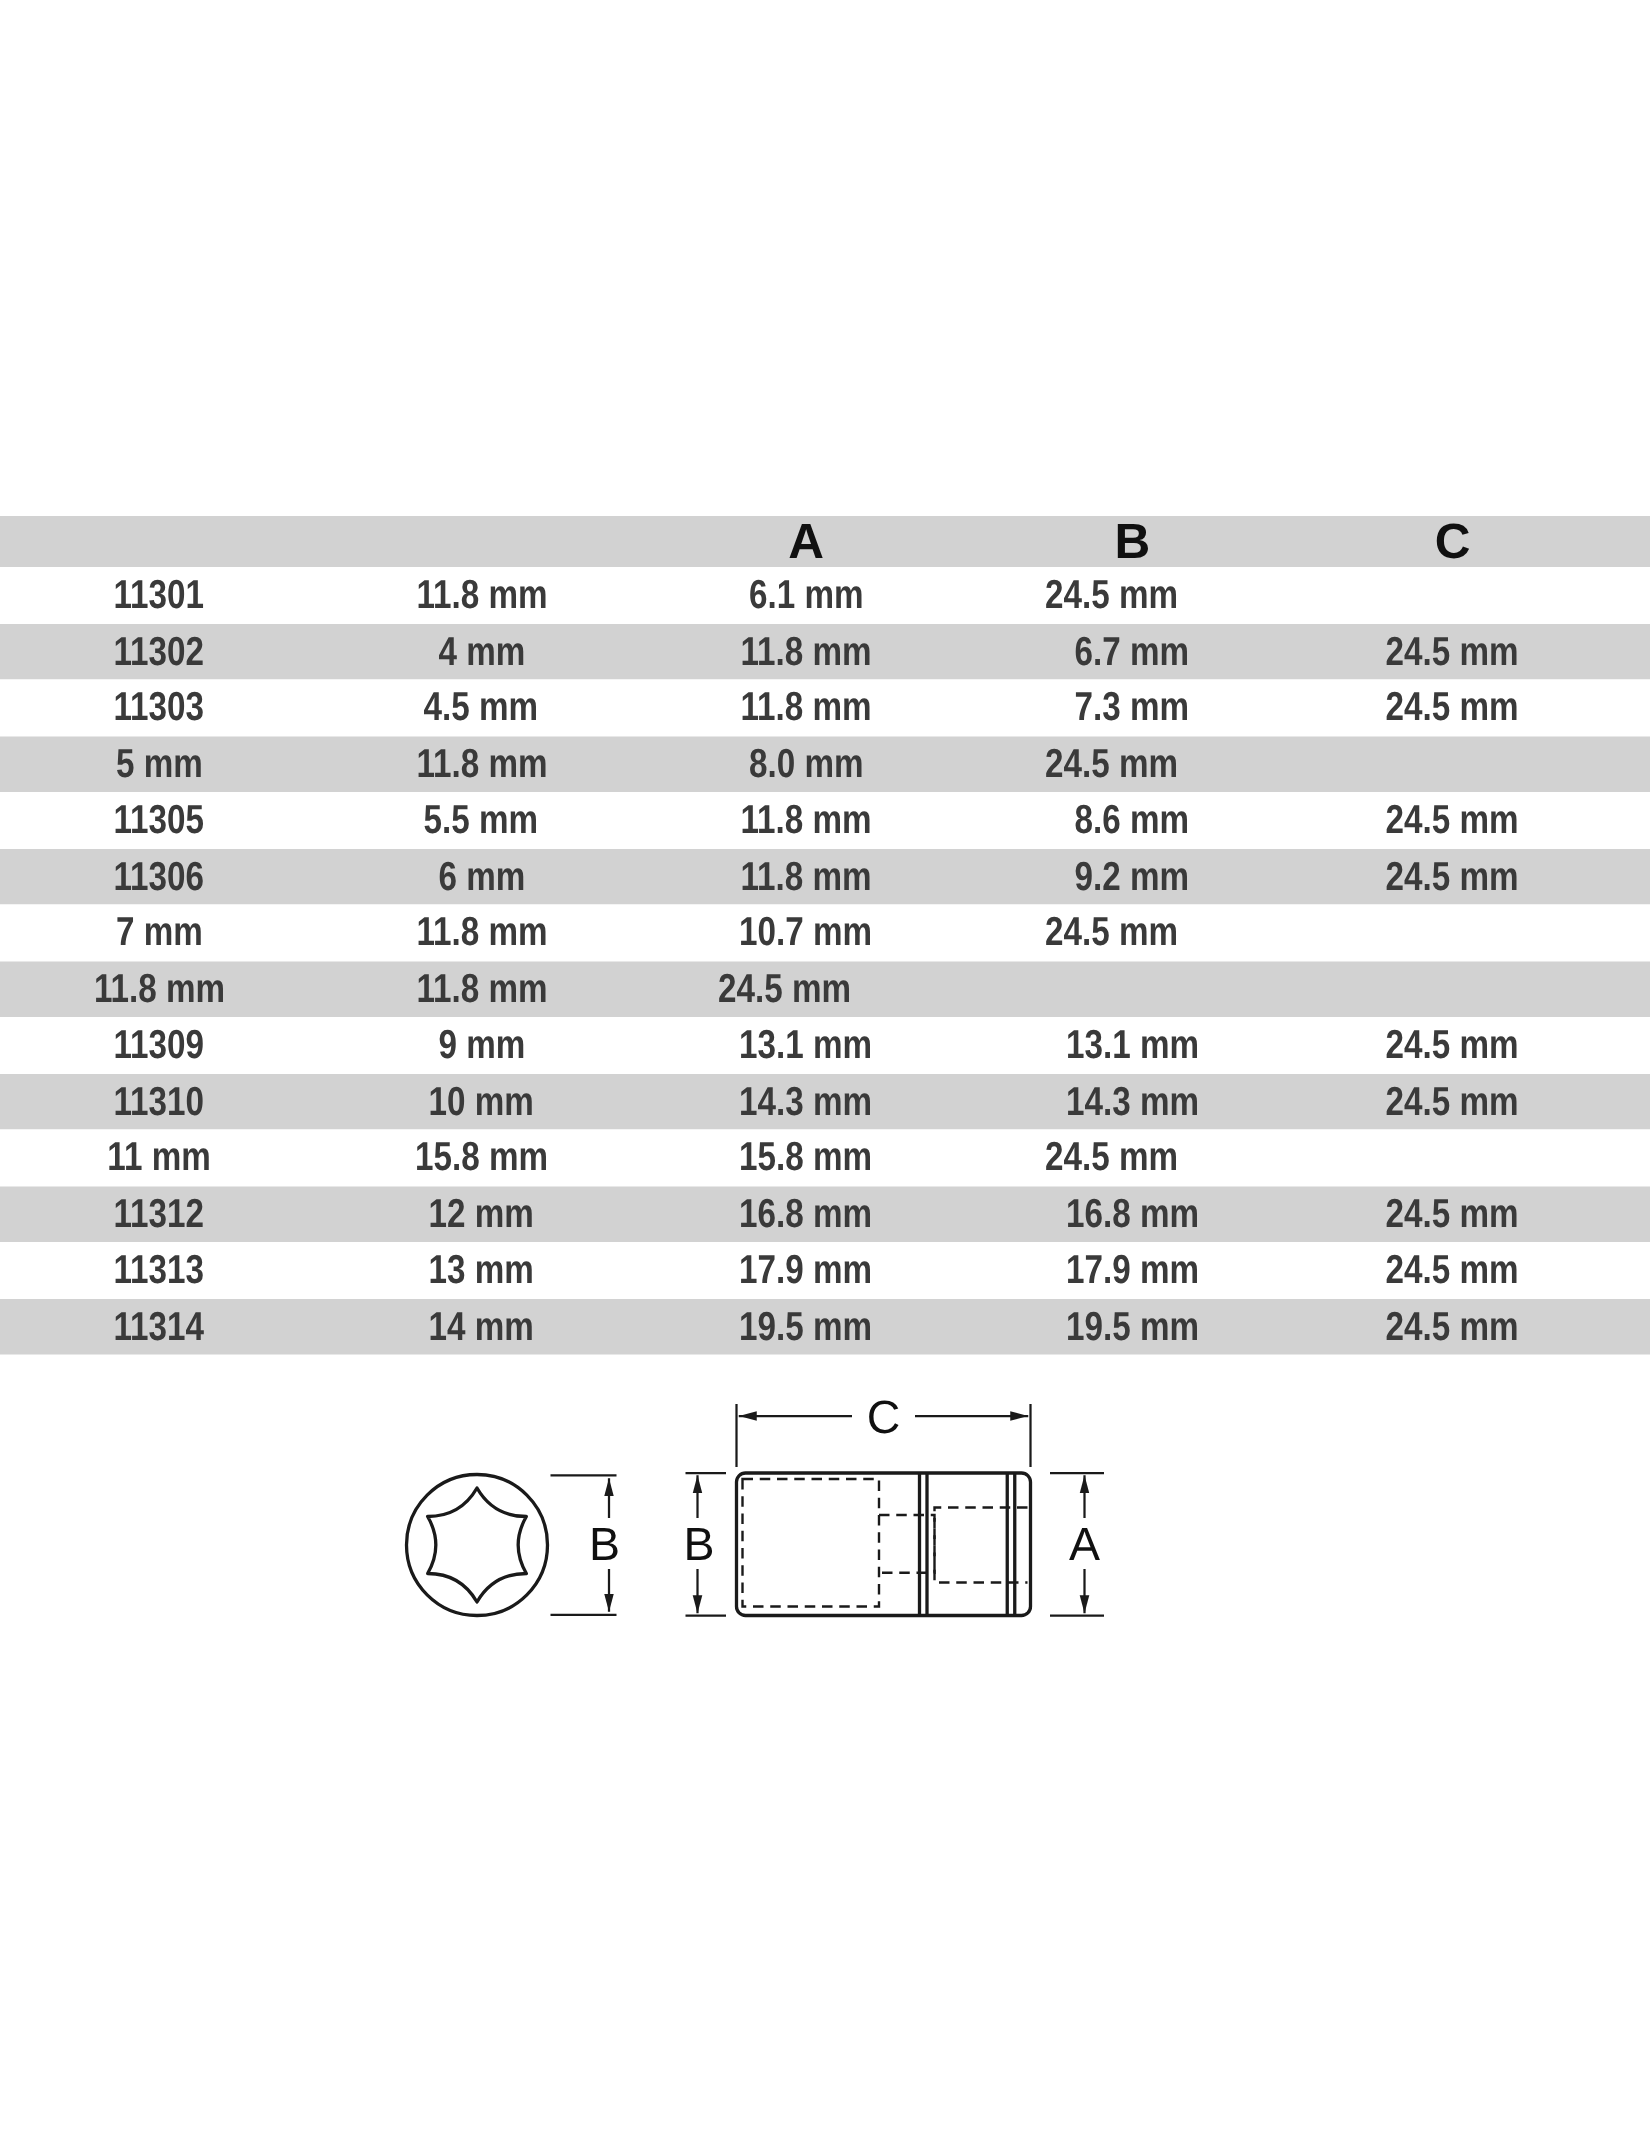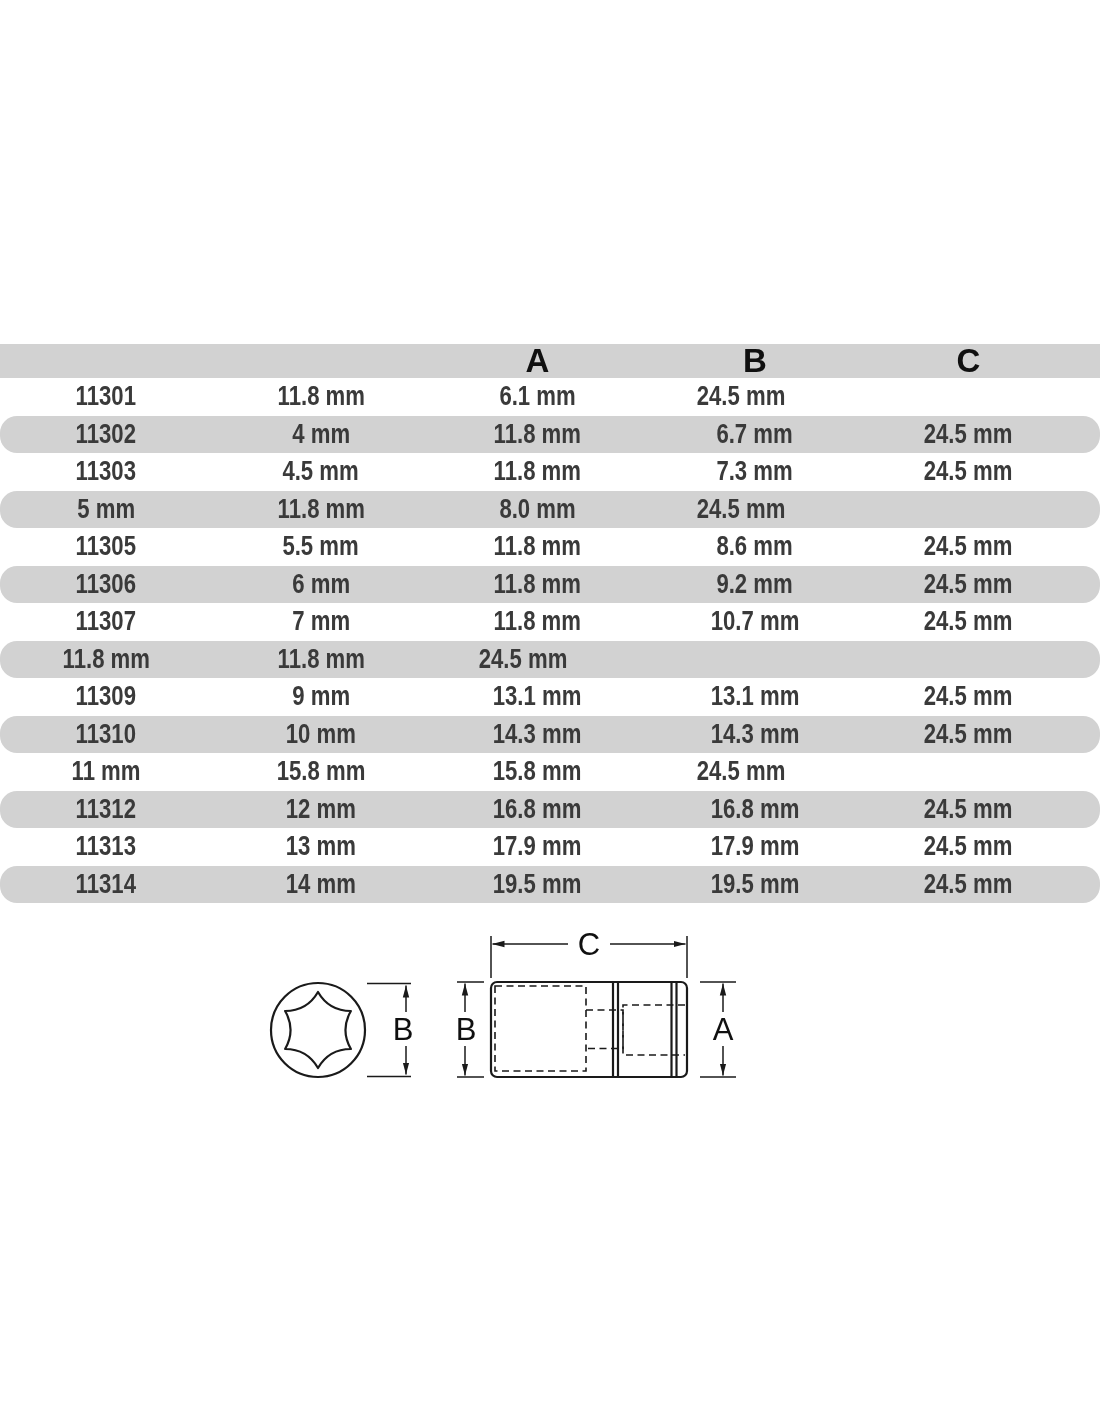--- a/index.html
+++ b/index.html
@@ -11,21 +11,21 @@
   #spec-table{position:absolute;left:0;top:344px;width:1100px;}
   .thead{
     display:grid;grid-template-columns:212px 218px 215px 220px 235px;
     height:34px;line-height:34px;background:#d2d2d2;
   }
   .thead .hcell{
     text-align:center;font-weight:bold;font-size:33px;color:#101010;
   }
   .trow{
     display:grid;grid-template-columns:212px 218px 215px 220px 235px;
-    height:37.5px;line-height:37.5px;border-radius:17px;
+    height:37.5px;line-height:37.5px;
   }
   .trow:nth-child(even){background:#d2d2d2;}
   .trow:nth-child(odd){background:#ffffff;}
   .cell{text-align:center;font-weight:bold;font-size:27px;color:#3a3a3a;overflow:visible;}
   .cell .ctext{display:inline-block;transform:scaleX(0.82);transform-origin:50% 50%;white-space:nowrap;}
   .col-c, .hcol-c{padding-right:28px;}
   
   #socket-diagram{position:absolute;left:250px;top:915px;}
   .ln{stroke:#1a1a1a;stroke-width:2.2;fill:none;}
   .thin{stroke:#1a1a1a;stroke-width:1.5;fill:none;}
@@ -84,21 +84,20 @@
           <div class="cell col-c"><span class="ctext">24.5 mm</span></div>
         </div>
         <div class="trow">
           <div class="cell col-item"><span class="ctext">11306</span></div>
           <div class="cell col-size"><span class="ctext">6 mm</span></div>
           <div class="cell col-a"><span class="ctext">11.8 mm</span></div>
           <div class="cell col-b"><span class="ctext">9.2 mm</span></div>
           <div class="cell col-c"><span class="ctext">24.5 mm</span></div>
         </div>
         <div class="trow">
-          <div class="cell col-item"><span class="ctext">11307</span></div>
           <div class="cell col-size"><span class="ctext">7 mm</span></div>
           <div class="cell col-a"><span class="ctext">11.8 mm</span></div>
           <div class="cell col-b"><span class="ctext">10.7 mm</span></div>
           <div class="cell col-c"><span class="ctext">24.5 mm</span></div>
         </div>
         <div class="trow">
           <div class="cell col-a"><span class="ctext">11.8 mm</span></div>
           <div class="cell col-b"><span class="ctext">11.8 mm</span></div>
           <div class="cell col-c"><span class="ctext">24.5 mm</span></div>
         </div>

